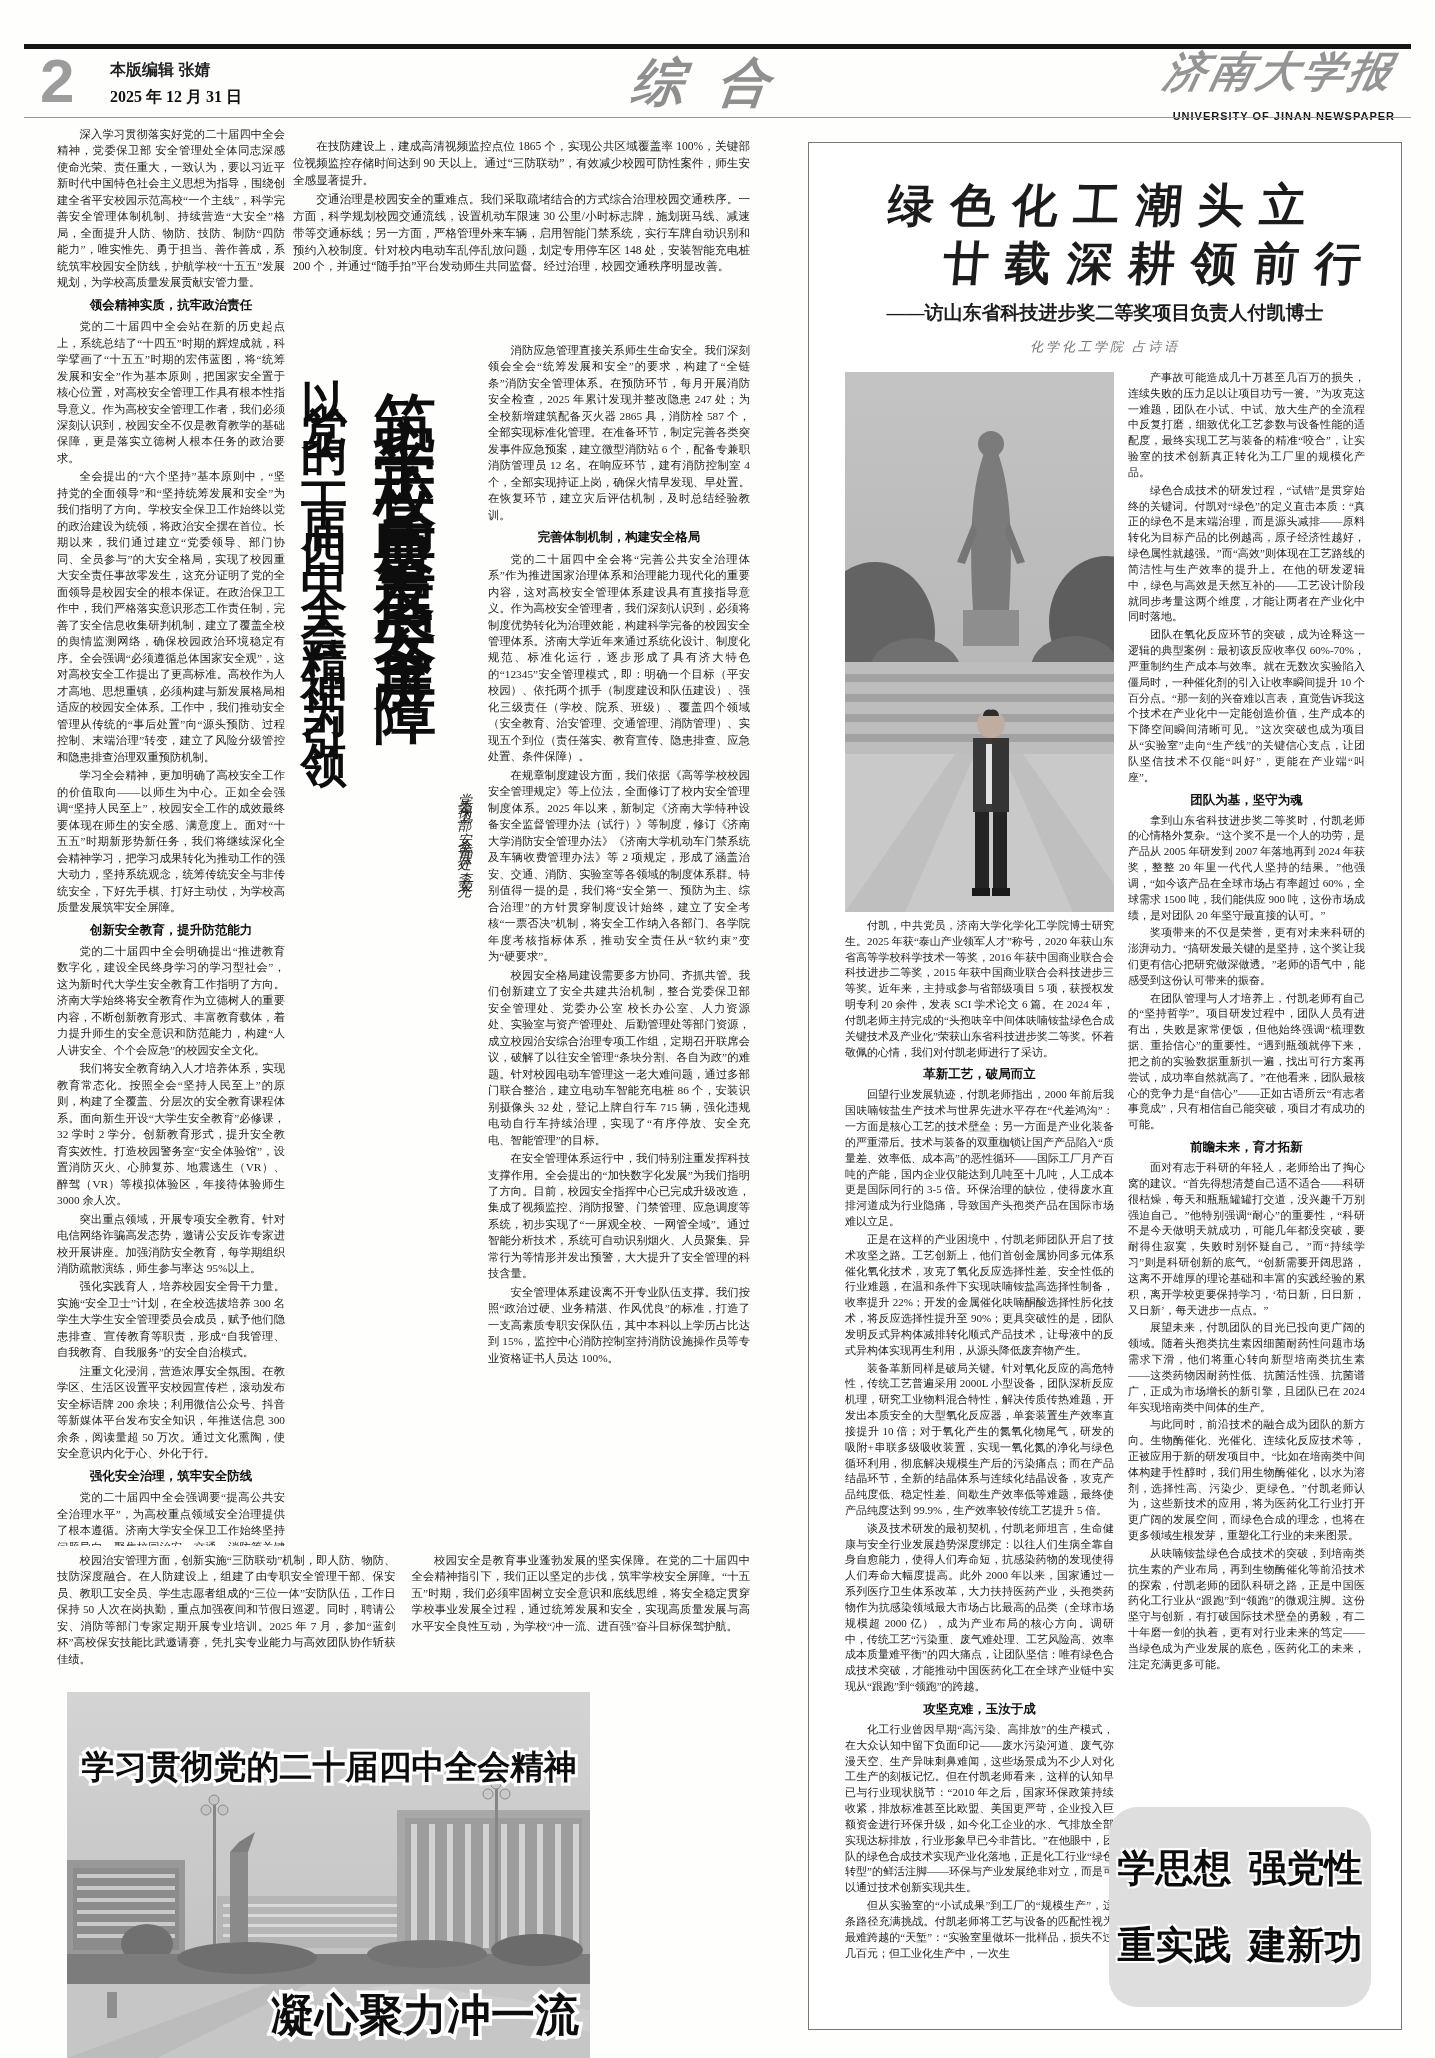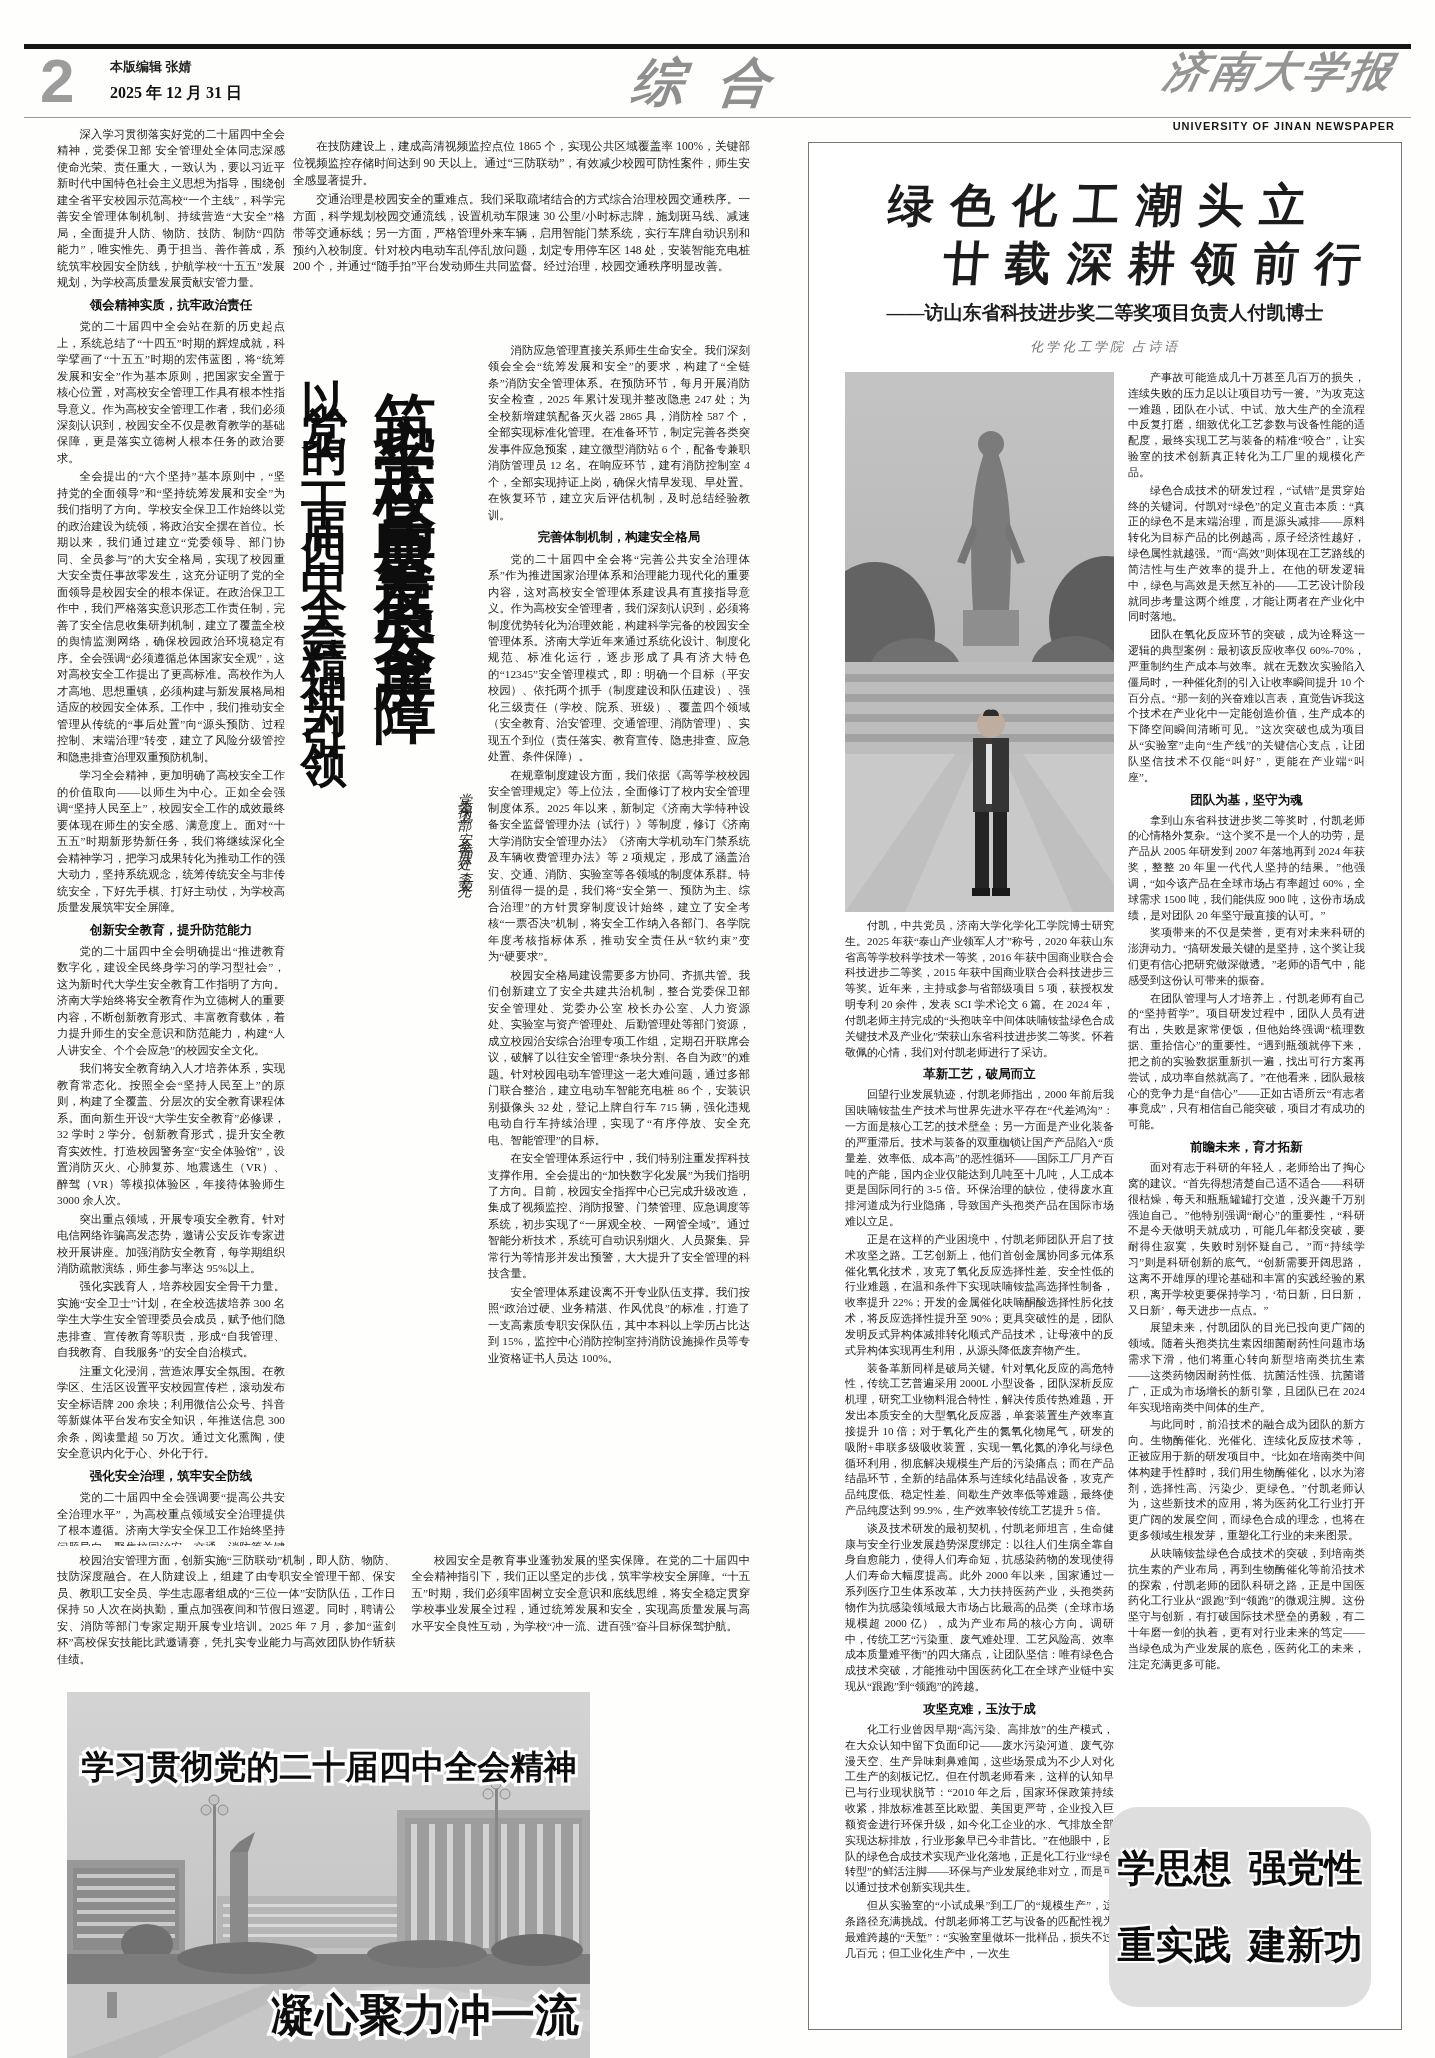--- a/index.html
+++ b/index.html
@@ -4,29 +4,29 @@
 <style>
   html,body{margin:0;padding:0;background:#e9e9e6;}
   .sheet{position:relative;width:1435px;height:2058px;margin:0 auto;background:#fefefd;overflow:hidden;
          font-family:"Liberation Serif","DejaVu Serif",serif;color:#1c1c1c;}
   
   .top-rule{position:absolute;left:24px;right:24px;top:44px;height:5px;background:#161616;}
   .header-rule{position:absolute;left:24px;right:24px;top:117px;height:1px;background:#9a9a9a;}
   .pagenum{position:absolute;left:40px;top:50px;font-family:"Liberation Sans","DejaVu Sans",sans-serif;
            font-size:62px;font-weight:700;color:#9c9c9c;line-height:1;}
   .ed-block{position:absolute;left:110px;top:58px;line-height:1.45;}
-  .ed-line1{font-family:"Liberation Sans","DejaVu Sans",sans-serif;font-size:13px;font-weight:700;color:#222;}
+  .ed-line1{font-family:"Liberation Sans","DejaVu Sans",sans-serif;font-size:16px;font-weight:700;color:#222;}
   .ed-line2{font-size:16px;font-weight:700;color:#111;margin-top:4px;}
   .section-title{position:absolute;left:0;right:0;top:48px;text-align:center;font-size:52px;font-weight:700;
                  color:#8f8f8f;letter-spacing:34px;font-style:italic;transform:skewX(-6deg);}
   .masthead{position:absolute;right:40px;top:44px;text-align:right;}
   .masthead-cn{font-size:42px;font-weight:700;font-style:italic;color:#949494;letter-spacing:4px;
                transform:skewX(-12deg);display:inline-block;}
   .masthead-en{font-family:"Liberation Sans","DejaVu Sans",sans-serif;font-size:11px;font-weight:700;
-               color:#181818;letter-spacing:1px;margin-top:20px;}
+               color:#181818;letter-spacing:1px;margin-top:10px;}
   
   .tcol{position:absolute;overflow:hidden;font-size:11.3px;line-height:1.46;}
   .para{margin:0 0 2px;text-indent:2em;text-align:justify;}
   .sec-head{margin:5px 0 4px;text-align:center;font-family:"Liberation Sans","DejaVu Sans",sans-serif;
             font-size:12.5px;font-weight:700;color:#111;}
   .col1{left:57px;top:126px;width:228px;height:1420px;}
   .top-strip{left:293px;top:126px;width:457px;height:210px;font-size:11.6px;margin-top:13px;}
   .col3{left:488px;top:342px;width:262px;height:1202px;}
   .bottom-strip{left:57px;top:1552px;width:693px;height:134px;column-count:2;column-gap:16px;}
   

